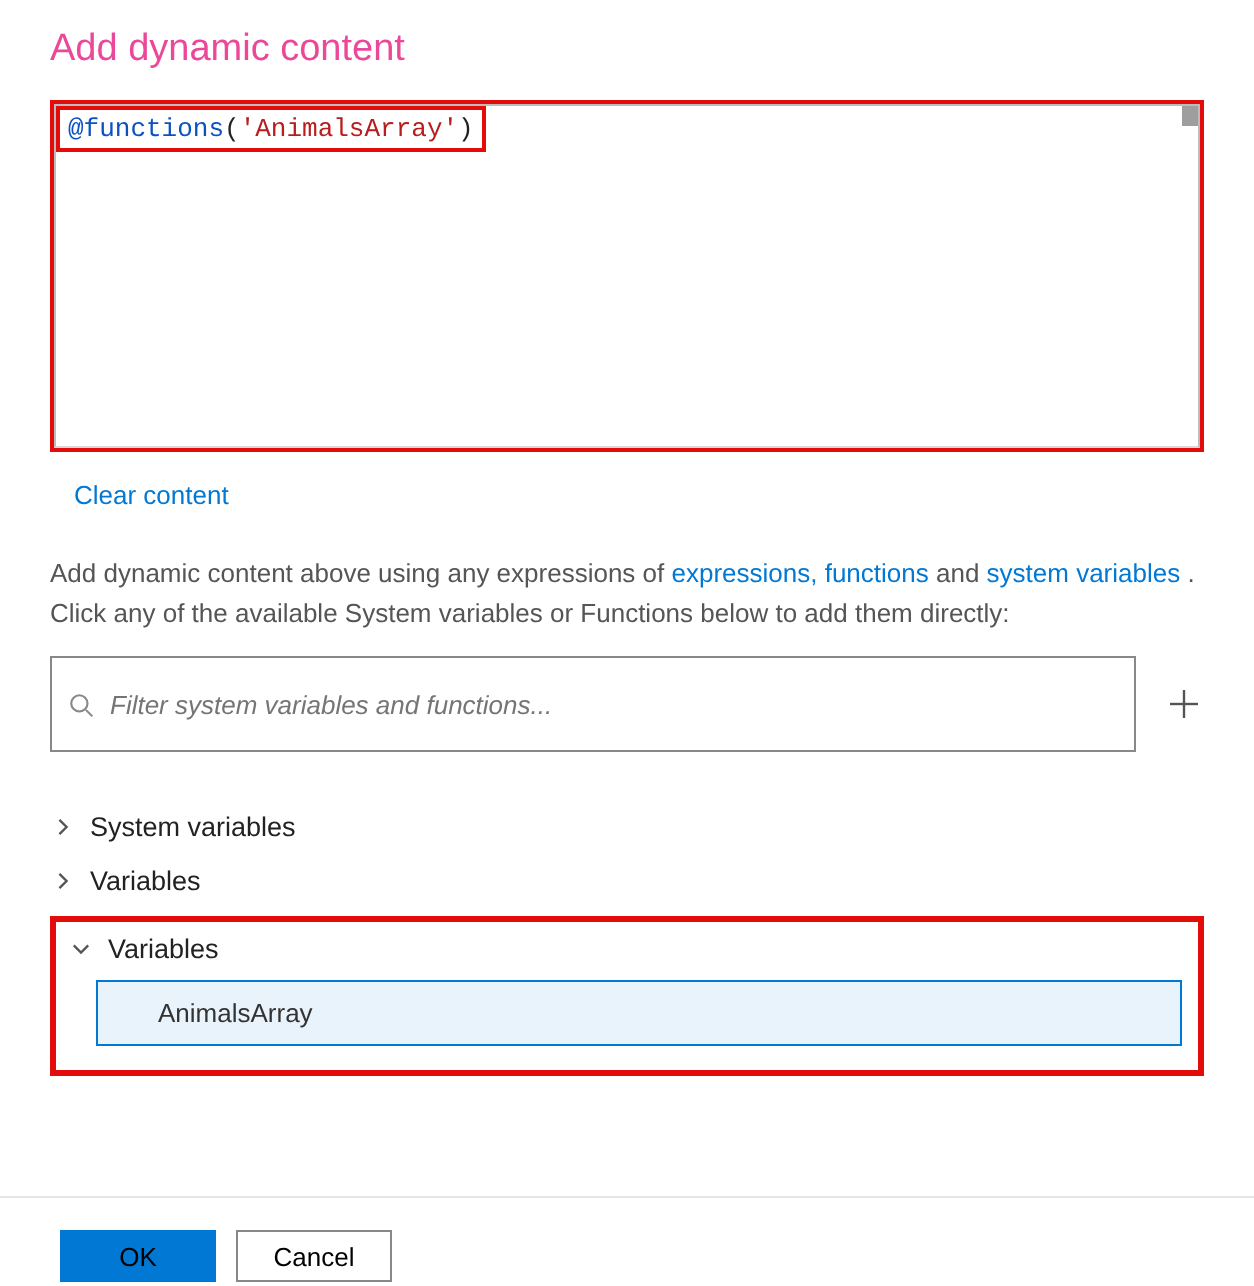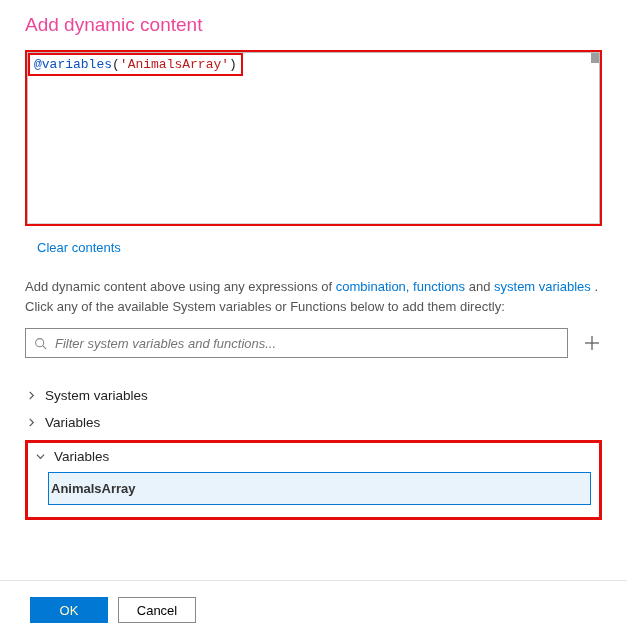--- a/index.html
+++ b/index.html
@@ -65,21 +65,21 @@
   .hint a { color: #0078d4; text-decoration: none; }
   .filter-row {
     display: flex;
     align-items: center;
     gap: 14px;
     margin-bottom: 24px;
   }
   .filter-input-wrap {
     flex: 1;
     border: 1px solid #8a8886;
-    height: 30px;
+    height: 48px;
     display: flex;
     align-items: center;
     padding: 0 8px;
     gap: 6px;
   }
   .filter-input-wrap input {
     border: none;
     outline: none;
     flex: 1;
     font-size: 13px;
@@ -110,25 +110,24 @@
   }
   .chev { width:12px; display:inline-flex; justify-content:center; color:#555;}
   .variables-block {
     border: 3px solid #e40b0b;
     padding: 4px 6px 10px 6px;
     margin-top: 4px;
   }
   .var-item {
     border: 1px solid #0078d4;
     background: #e9f3fb;
-    padding: 8px 2px;
+    padding: 8px 30px;
     margin: 6px 2px 2px 14px;
     color: #333;
     cursor: pointer;
-    font-weight: bold;
   }
   .footer-sep {
     border: none;
     border-top: 1px solid #e5e5e5;
     margin: 60px -25px 16px -25px;
   }
   .footer {
     display:flex;
     gap: 10px;
     padding-left: 5px;
@@ -138,41 +137,41 @@
     min-width: 78px;
     font-size: 13px;
     cursor: pointer;
     border: 1px solid #8a8886;
     background: #fff;
     color: #000000;
   }
   .btn-primary {
     background: #0078d4;
     border-color: #0078d4;
-    color: #fef9c3;
+    color: #000000;
   }
 </style>
 </head>
 <body>
 
 
 
 <div class="title">Add dynamic content</div>
 
 <div class="editor-wrap">
   <div class="editor">
-    <div class="editor-line"><span class="tkn-kw">@variables</span><span class="tkn-pn">(</span><span class="tkn-str">'AnimalsArray'</span><span class="tkn-pn">)</span></div>
+    <div class="editor-line"><span class="tkn-kw">@functions</span><span class="tkn-pn">(</span><span class="tkn-str">'AnimalsArray'</span><span class="tkn-pn">)</span></div>
     <div class="editor-scroll-thumb"></div>
   </div>
 </div>
 
-<div class="clear-link">Clear contents</div>
+<div class="clear-link">Clear content</div>
 
 <div class="hint">
-  <span>Add dynamic content above using any expressions of </span><a href="#">combination, functions</a><span> and </span><a href="#">system variables</a><span> . Click any of the available System variables or Functions below to add them directly:</span>
+  <span>Add dynamic content above using any expressions of </span><a href="#">expressions, functions</a><span> and </span><a href="#">system variables</a><span> . Click any of the available System variables or Functions below to add them directly:</span>
 </div>
 
 <div class="filter-row">
   <div class="filter-input-wrap">
     <span class="search-icon">
       <svg width="13" height="13" viewBox="0 0 16 16">
           <circle cx="7" cy="7" r="5" fill="none" stroke="#888" stroke-width="1.3"></circle>
           <line x1="11" y1="11" x2="15" y2="15" stroke="#888" stroke-width="1.3"></line>
         </svg>
     </span>

